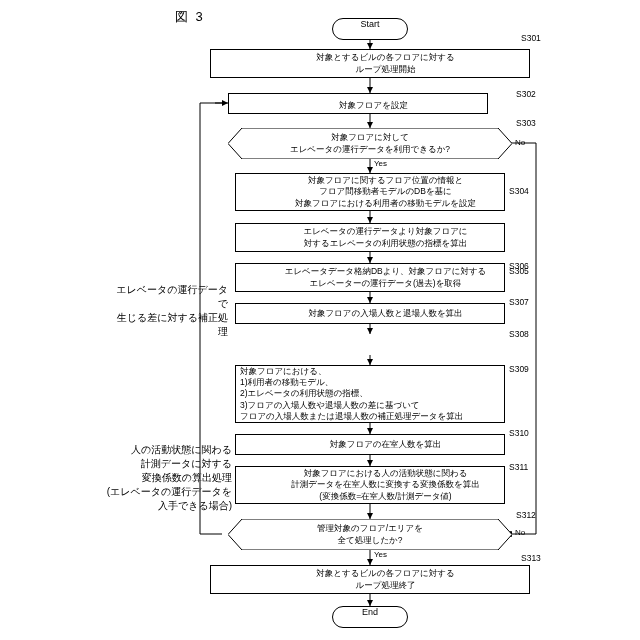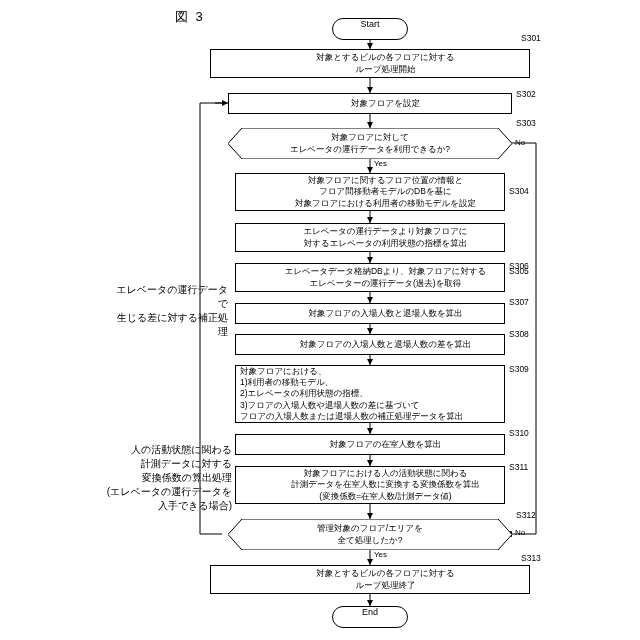--- a/index.html
+++ b/index.html
@@ -163,21 +163,21 @@
   <div class="terminal" style="left:332px; top:18px; width:76px; height:22px;">
     <span>Start</span>
   </div>
 
   <div class="node center" style="left:210px; top:49px; width:320px; height:29px;">
     <div style="white-space:pre-line;">対象とするビルの各フロアに対する
 ループ処理開始</div>
   </div>
   <div class="step-tag" style="left:521px; top:33px;">S301</div>
 
-  <div class="node center" style="left:228px; top:93px; width:284px; height:21px;">
+  <div class="node center" style="left:228px; top:93px; width:260px; height:21px;justify-content:flex-end;">
     <div style="white-space:pre-line;">対象フロアを設定</div>
   </div>
   <div class="step-tag" style="left:516px; top:89px;">S302</div>
 
   <div class="hexwrap" style="left:228px; top:128px; width:284px; height:31px;">
     <svg width="284" height="31" viewBox="0 0 284 31">
       <polygon points="14,0 270,0 284,15.5 270,31 14,31 0,15.5" fill="#fff" stroke="#000" stroke-width="1"></polygon>
     </svg>
     <div class="hextext" style="white-space:pre-line;">対象フロアに対して
 エレベータの運行データを利用できるか?</div>
@@ -203,23 +203,20 @@
     <div style="white-space:pre-line;">エレベータデータ格納DBより、対象フロアに対する
 エレベーターの運行データ(過去)を取得</div>
   </div>
   <div class="step-tag" style="left:509px; top:261px;">S306</div>
 
   <div class="node center" style="left:235px; top:303px; width:270px; height:21px;">
     <div style="white-space:pre-line;">対象フロアの入場人数と退場人数を算出</div>
   </div>
   <div class="step-tag" style="left:509px; top:297px;">S307</div>
 
-  <div class="node center" style="left:235px; top:334px; width:270px; height:21px;">
-    <div style="white-space:pre-line;">対象フロアの入場人数と退場人数の差を算出</div>
-  </div>
   <div class="step-tag" style="left:509px; top:329px;">S308</div>
 
   <div class="node left" style="left:235px; top:365px; width:270px; height:58px;">
     <div style="white-space:pre-line;">対象フロアにおける、
 1)利用者の移動モデル、
 2)エレベータの利用状態の指標、
 3)フロアの入場人数や退場人数の差に基づいて
 フロアの入場人数または退場人数の補正処理データを算出</div>
   </div>
   <div class="step-tag" style="left:509px; top:364px;">S309</div>

